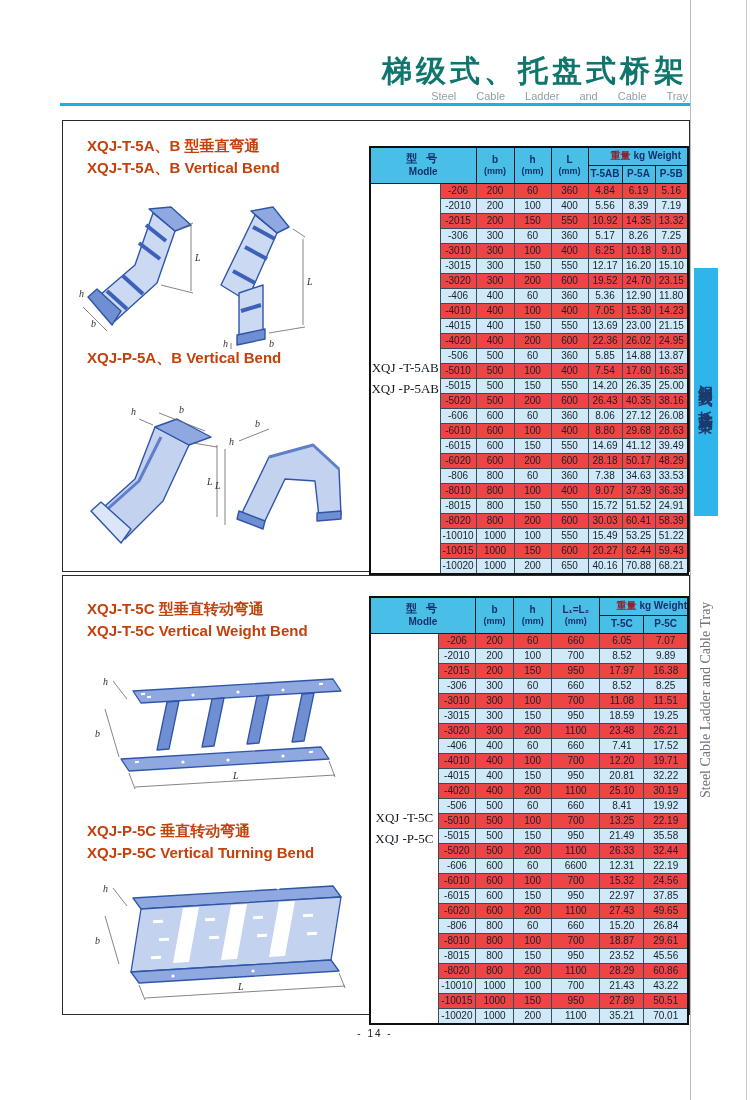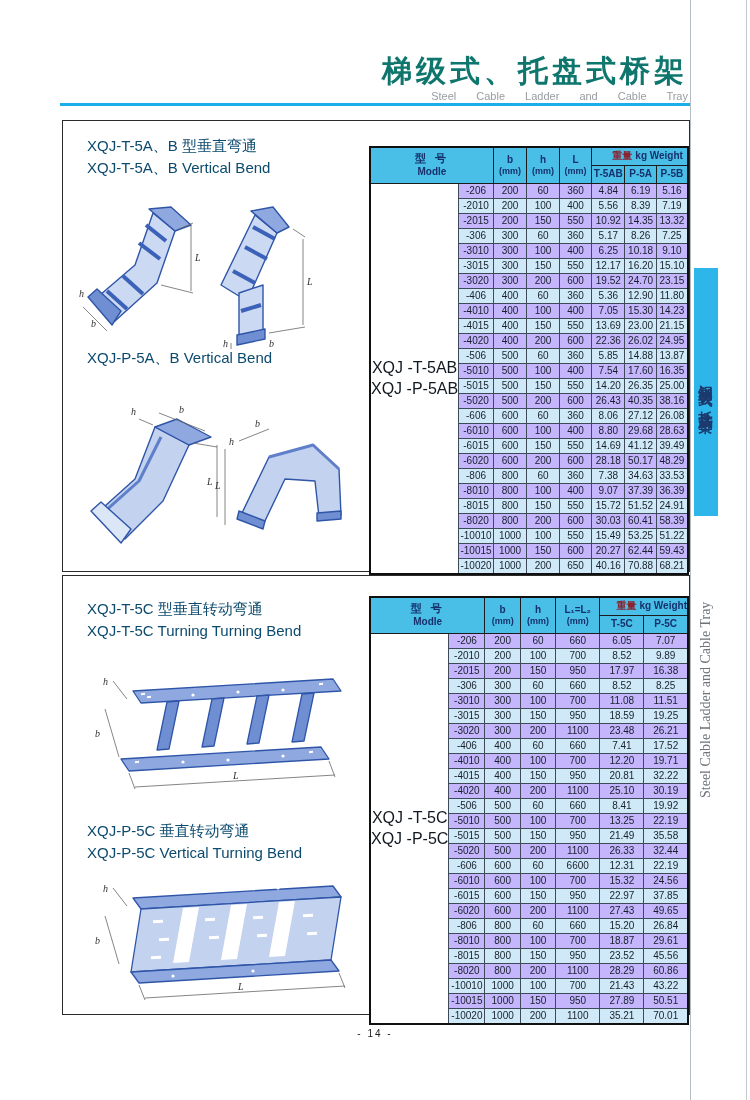--- a/index.html
+++ b/index.html
@@ -14,39 +14,40 @@
   }
   .hd-sub{
     position:absolute;top:90px;right:62px;font-size:11px;color:#979da2;
     word-spacing:17px;white-space:nowrap;
   }
   .hd-rule{position:absolute;left:60px;top:103px;width:630px;height:3px;background:#1caee8;}
   
   .box{position:absolute;left:62px;width:626px;border:1.5px solid #2b2b2b;background:#fff;}
   .box1{top:120px;height:450px;}
   .box2{top:575px;height:438px;}
-  .ptitle{position:absolute;font-weight:normal;font-size:15px;line-height:1.45;color:#0c4a6e;white-space:nowrap;}
+  .ptitle{position:absolute;font-weight:bold;font-size:15px;line-height:1.45;color:#c2410c;white-space:nowrap;}
   
   .tblwrap{position:absolute;}
-  table.spec{border-collapse:collapse;table-layout:fixed;border:2px solid #101010;background:#c4b5fd;}
+  table.spec{border-collapse:collapse;table-layout:fixed;border:2px solid #101010;background:#ef4444;}
   table.spec th,table.spec td{
     border:1px solid #3e4a57;text-align:center;vertical-align:middle;
     padding:0;overflow:hidden;white-space:nowrap;
   }
   table.spec thead th{
     background:#49bfe8;color:#15306b;font-weight:bold;font-size:10px;line-height:1.25;
     border-color:#1c1c1c;height:17px;
   }
   table.spec thead .unit{font-weight:bold;font-size:9px;text-align:center;}
   .wred{color:#8a2430;margin-right:3px;margin-left:16px;}
   table.spec tbody td{font-size:10px;height:14px;line-height:14px;color:#17202a;}
   table.spec tbody tr:nth-child(even) td{background:#cfe9f8;}
   table.spec td.modelcell{
-    background:#fff !important;font-size:16px;color:#101820;
+    background:#fff !important;font-size:13px;color:#101820;
     vertical-align:middle;
+    font-family:Liberation Serif, serif;
   }
   table.spec td.modelcell div{margin:7px 0;}
   
   .drawing{position:absolute;}
   .dimtext{font-family:"Liberation Serif", serif;font-style:italic;font-size:10px;fill:#333;}
   
   .side-rule{position:absolute;left:690px;top:0;width:1px;height:1100px;background:#b7bcc1;}
   .edge-rule{position:absolute;left:746px;top:0;width:1px;height:1100px;background:#c6cacf;}
   .side-tab{
     position:absolute;left:694px;top:268px;width:24px;height:248px;background:#2eb5ea;
@@ -433,21 +434,21 @@
           </tr>
         </tbody>
     </table>
   </div>
 </div>
 
 <div class="box box2">
 
   <div class="ptitle" style="left:24px;top:22px;">
     <div>XQJ-T-5C 型垂直转动弯通</div>
-    <div>XQJ-T-5C Turning Turning Bend</div>
+    <div>XQJ-T-5C Vertical Weight Bend</div>
   </div>
 
   <svg class="drawing" style="left:20px;top:85px;" width="300" height="145" viewBox="0 0 300 145">
     <g stroke="#2f55a8" stroke-width="1.3" stroke-linejoin="round">
       <polygon points="50,30 250,18 258,30 58,42" fill="#8fa9e0"></polygon>
       <polygon points="38,98 238,86 246,98 46,110" fill="#8fa9e0"></polygon>
       <polygon points="84,41 96,40 86,88 74,89" fill="#6f8fd2"></polygon>
       <polygon points="129,38 141,37 131,85 119,86" fill="#6f8fd2"></polygon>
       <polygon points="174,35 186,34 176,82 164,83" fill="#6f8fd2"></polygon>
       <polygon points="219,33 231,32 221,80 209,81" fill="#6f8fd2"></polygon>

